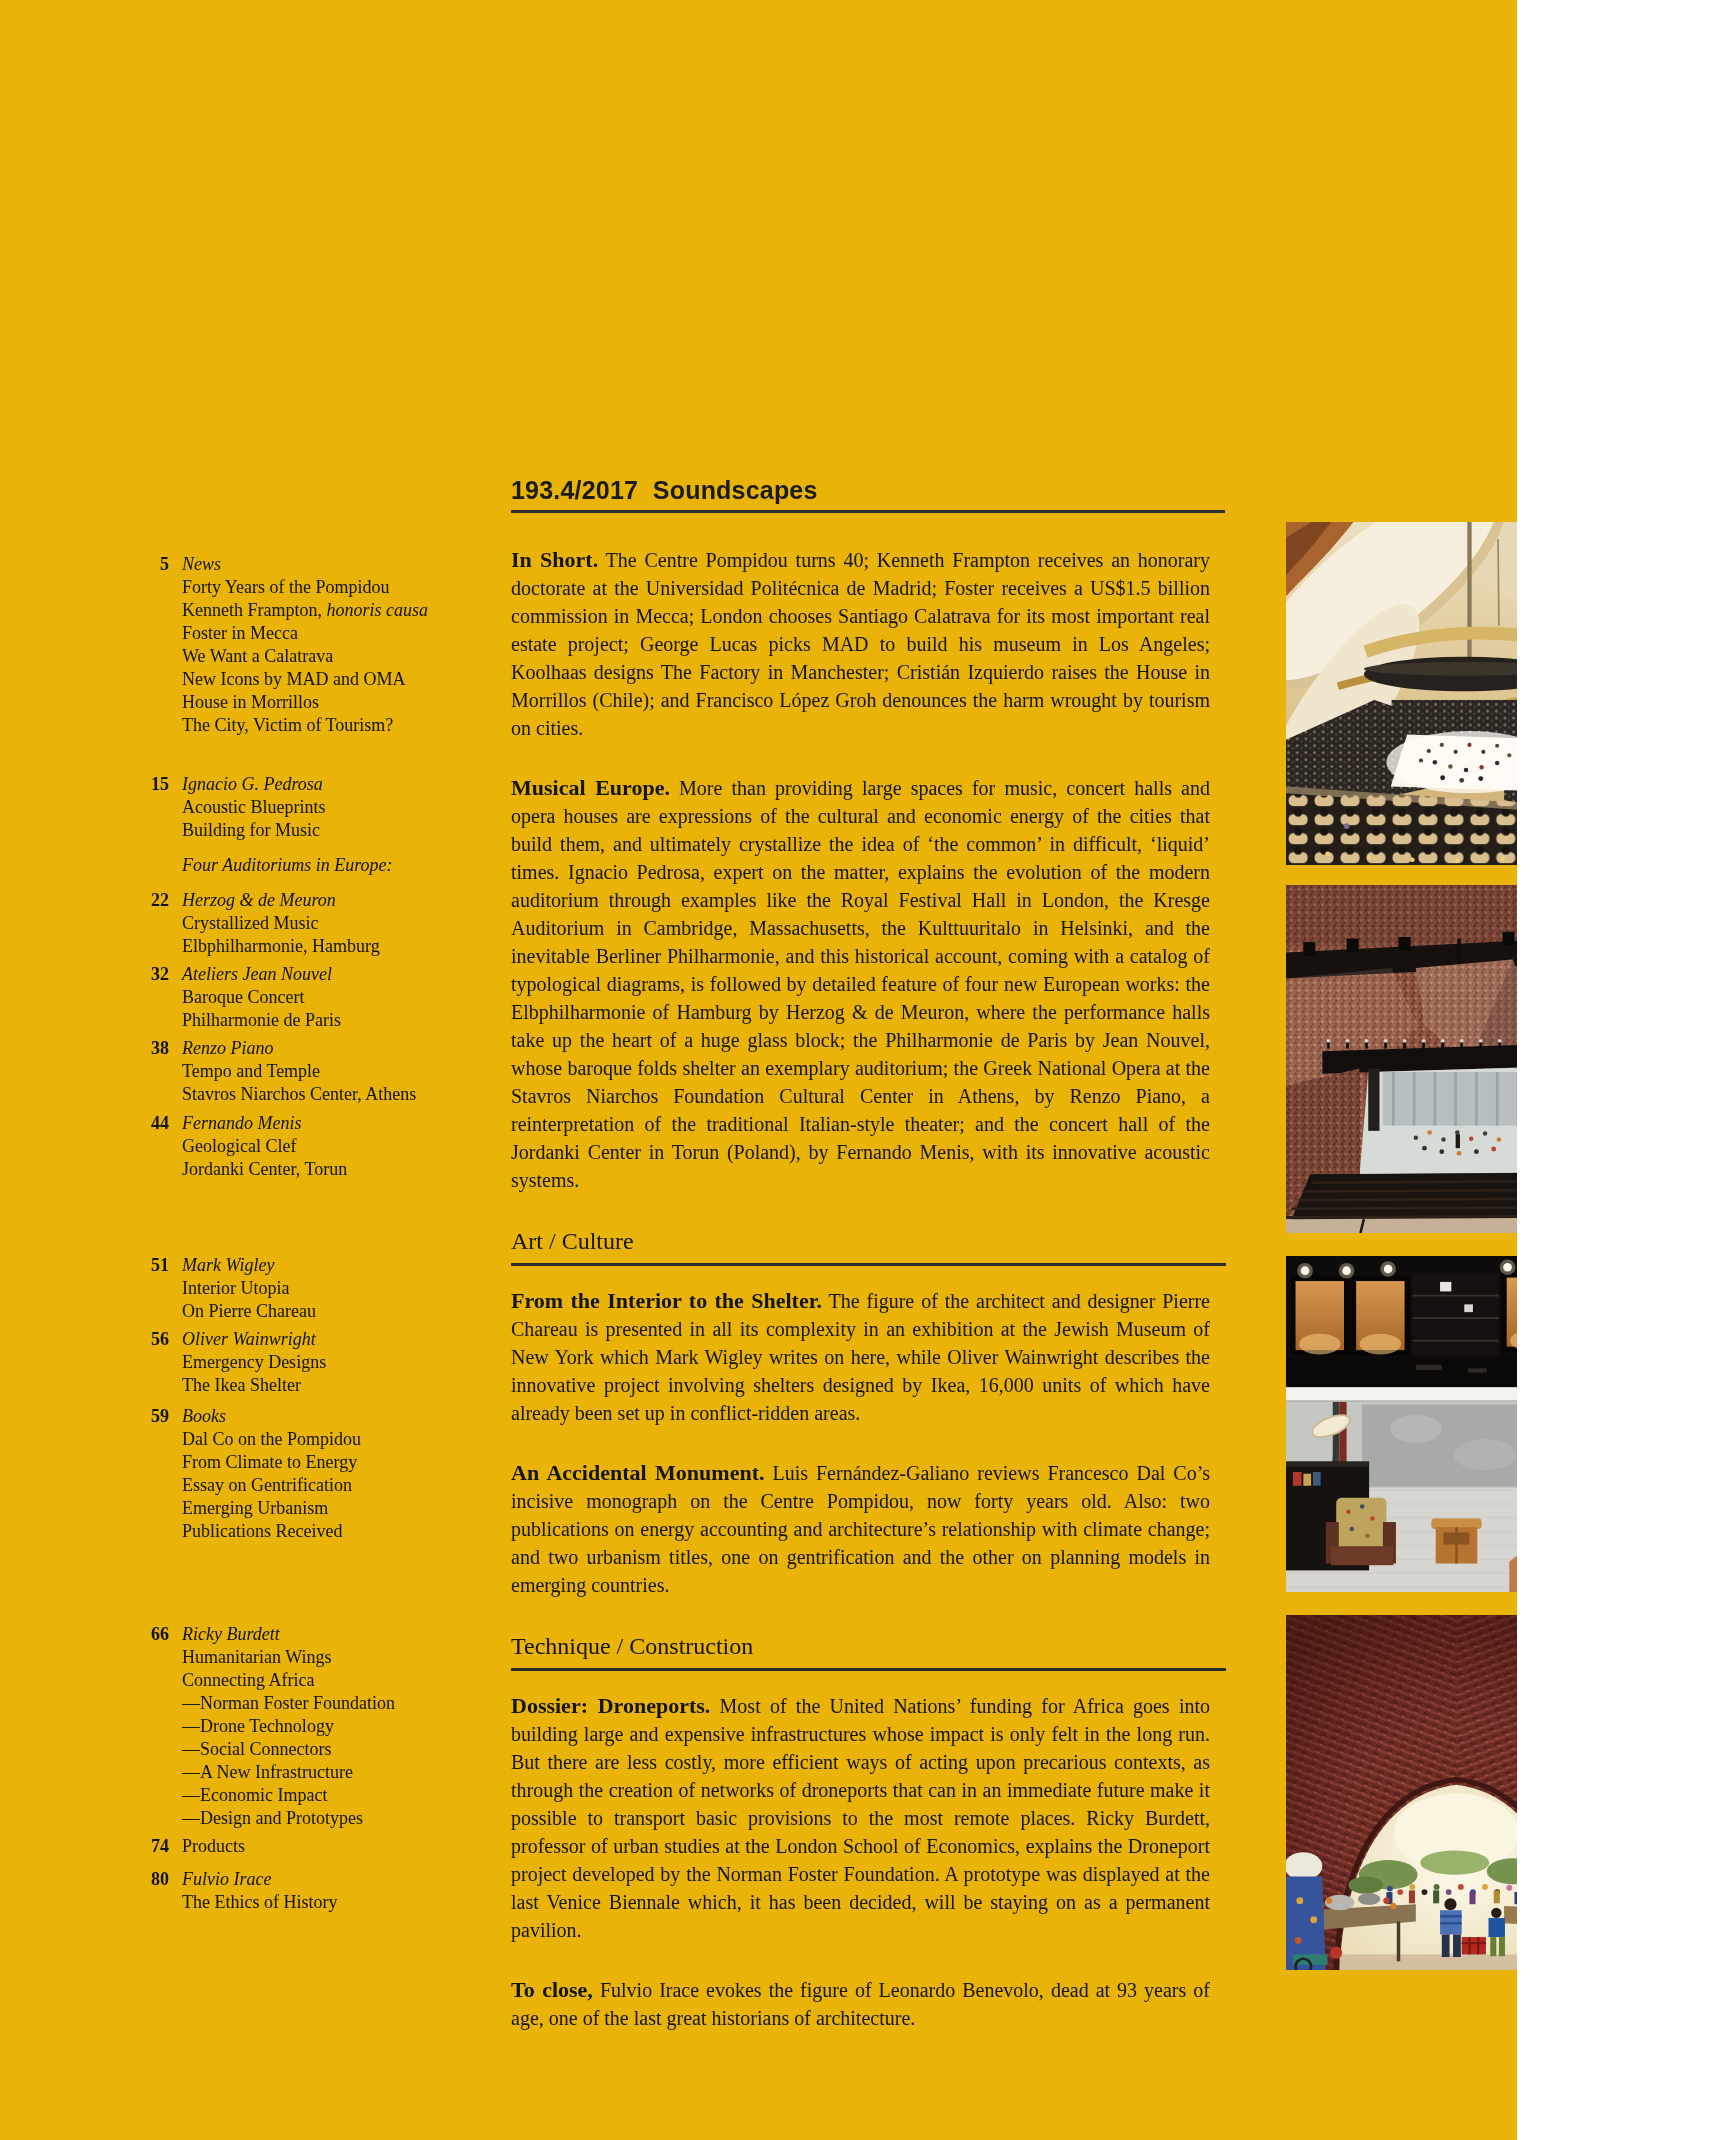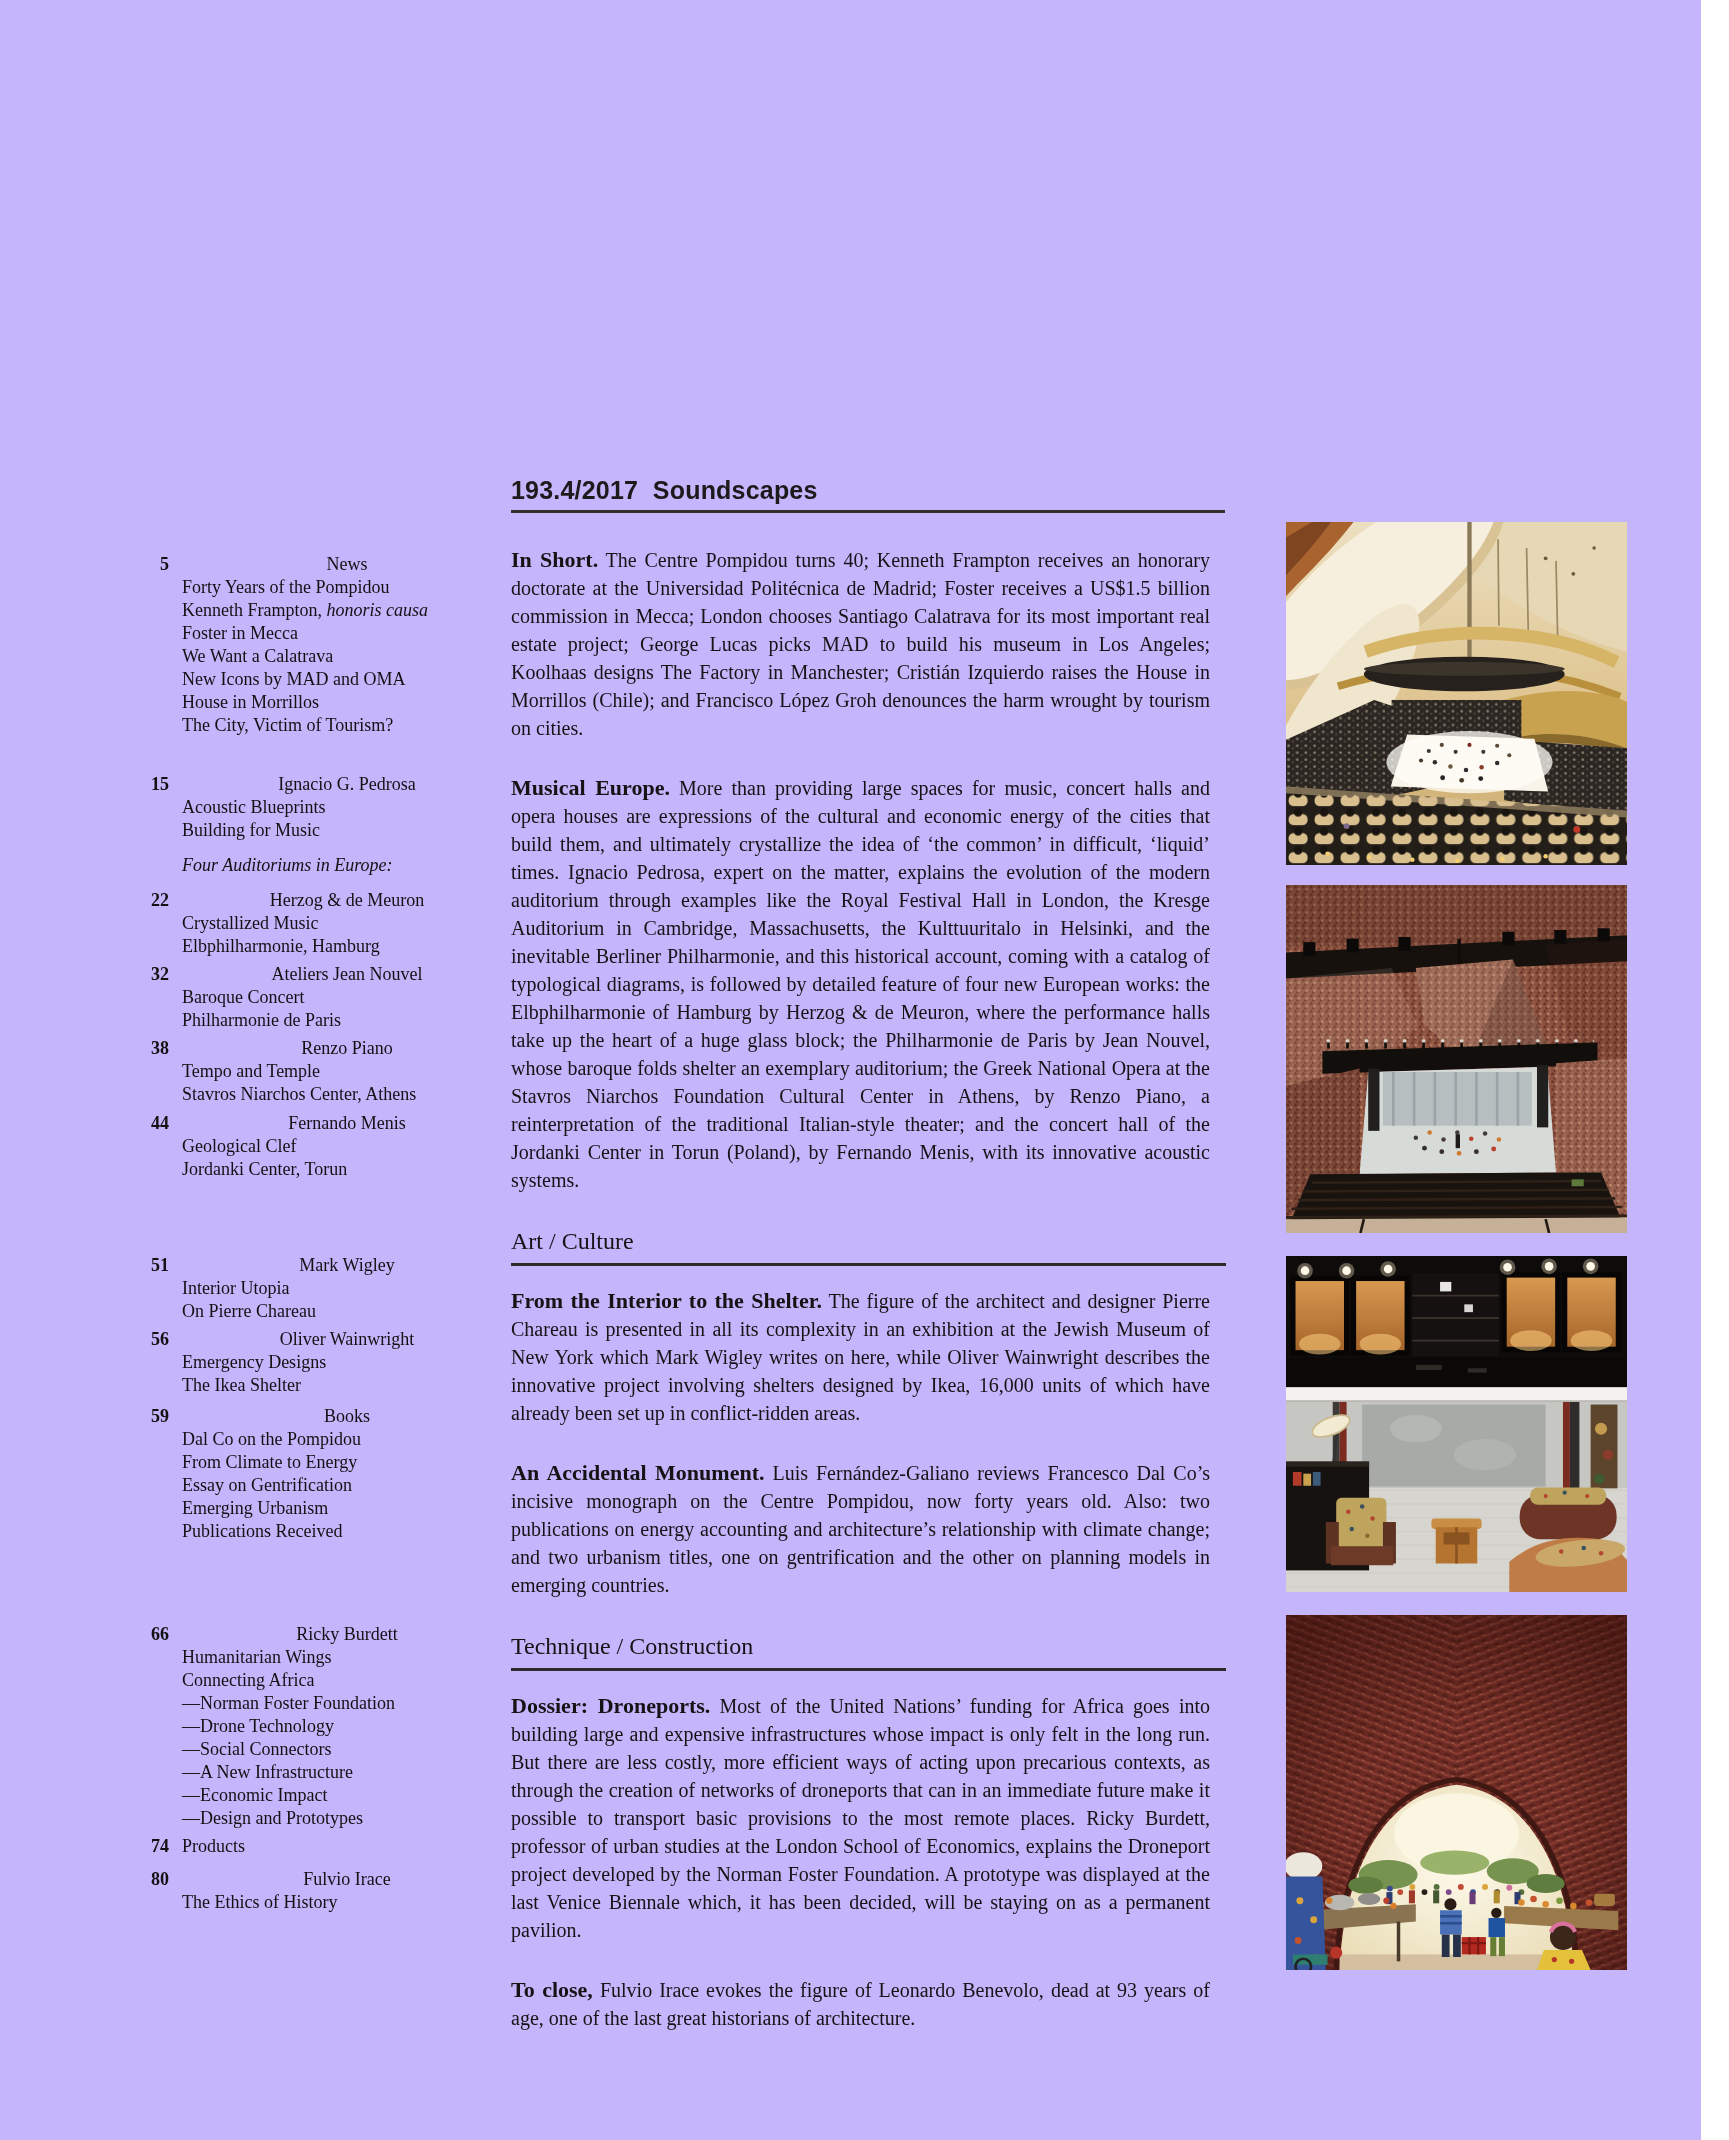--- a/index.html
+++ b/index.html
@@ -1,33 +1,33 @@
 <!DOCTYPE html>
 <html style="font-size:14px"><head>
 <meta charset="utf-8">
 <style>
   html,body{margin:0;padding:0;background:#ffffff;}
-  .page{position:relative;width:1701px;height:2140px;background:#c4b5fd;overflow:hidden;
+  .page{position:relative;width:1517px;height:2140px;background:#eab308;overflow:hidden;
         font-family:"Liberation Serif",serif;color:#161616;}
 
   
   .masthead{position:absolute;left:511px;top:476px;font-family:"Liberation Sans",sans-serif;
             font-weight:bold;font-size:25px;line-height:28px;color:#1b1b1b;letter-spacing:0.2px;}
   .masthead .title{margin-left:14.7px;}
   .masthead-rule{position:absolute;left:511px;top:510px;width:714px;height:2.6px;background:#2f2f2f;}
 
   
   .toc{position:absolute;left:123px;top:553px;width:389px;font-size:18px;line-height:23px;color:#121212;}
   .toc-group{margin-bottom:36px;}
   .toc-group:nth-child(2){margin-bottom:73px;}
   .toc-group:nth-child(3){margin-bottom:80px;}
   .toc-entry{display:flex;margin-bottom:5.2px;}
   .toc-page{flex:none;width:46px;padding-right:13px;text-align:right;font-weight:bold;}
   .toc-lines{flex:1;}
-  .toc-author{text-align:center;}
+  .toc-author{font-style:italic;}
   .toc-subheading{font-style:italic;margin:12px 0 12px 59px;}
   .toc-group:nth-child(3) .toc-entry:nth-child(3){margin-top:8px;}
   .toc-group:nth-child(4) .toc-entry:nth-child(3){margin-top:10.4px;}
   .it{font-style:italic;margin-top:8px;}
 
   
   .summaries{position:absolute;left:511px;top:546px;width:715px;font-size:20px;line-height:28px;
              text-align:justify;color:#141414;}
   .para{margin:0 16px 32px 0;}
   .lead{font-weight:bold;font-size:22px;}

